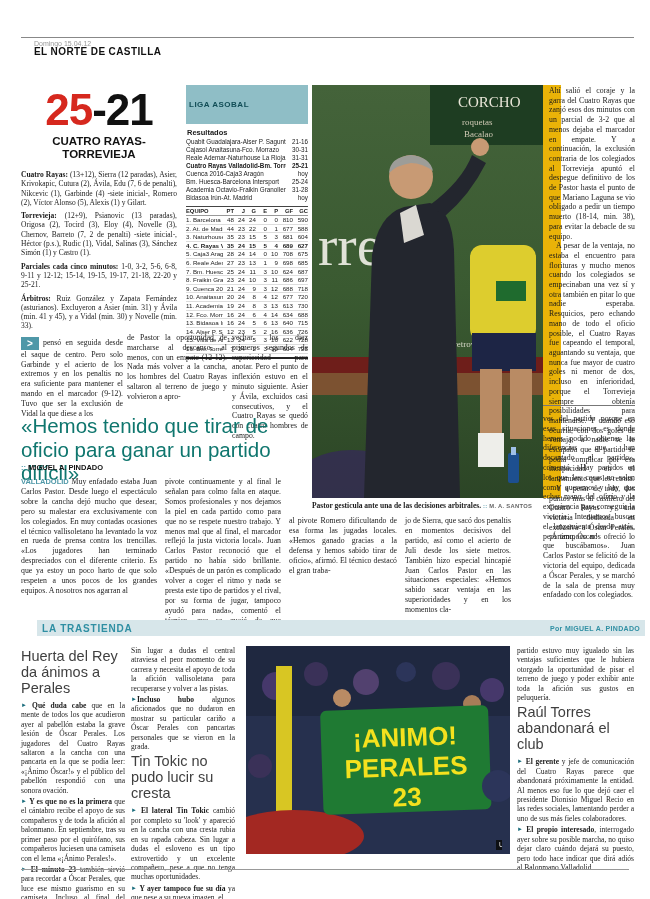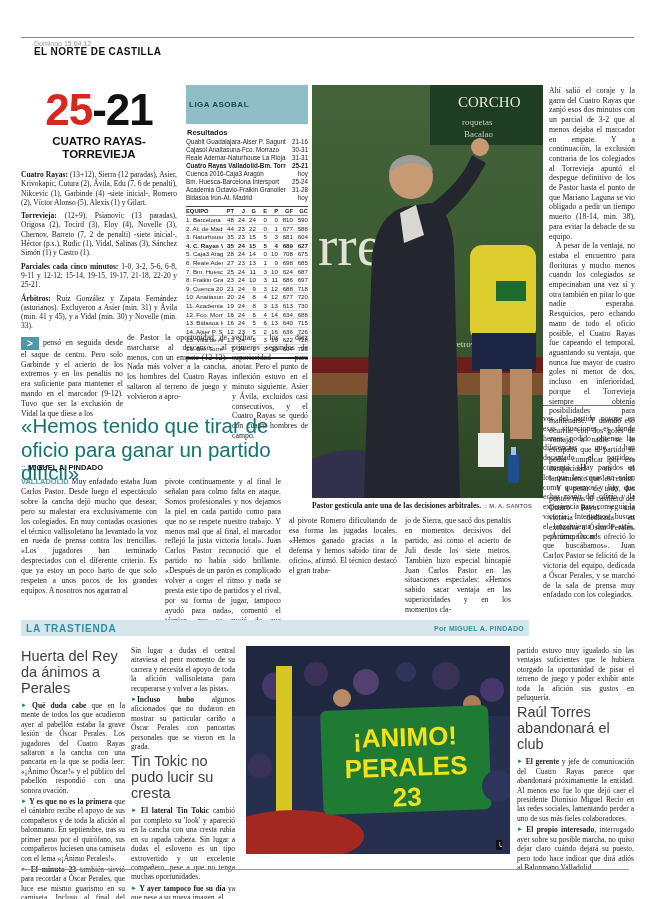--- a/index.html
+++ b/index.html
@@ -41,21 +41,21 @@
   .st-row{display:flex;font-size:6.2px;line-height:7.6px;border-bottom:1px solid #ddd;color:#222;}
   .st-row.hl{font-weight:bold;}
   .c-team{flex:1;white-space:nowrap;overflow:hidden;}
   .c-n{width:11px;text-align:right;}
   .c-w{width:15px;text-align:right;}
   
   .minicol{position:absolute;top:333px;font-size:7.8px;line-height:9.8px;text-align:justify;}
   #mini2{left:127px;width:100px;}
   #mini3{left:232px;width:76px;}
   
-  .photo1{position:absolute;left:312px;top:85px;width:231px;height:413px;background:#eab308;}
+  .photo1{position:absolute;left:312px;top:85px;width:249px;height:413px;background:#eab308;}
   .photo1 svg,.photo2 svg{display:block;}
   .caption1{position:absolute;left:312px;top:501px;width:240px;font-size:7.5px;line-height:9px;}
   .caption1 b{font-family:"Liberation Serif",serif;}
   .credit{font-family:"Liberation Sans",sans-serif;font-size:5.8px;color:#666;font-weight:bold;letter-spacing:.3px;}
   .credit .cc{color:#4f98a8;}
   
   .rightcol{position:absolute;left:549px;top:86px;width:86px;font-size:7.8px;line-height:9.7px;text-align:justify;}
   .rightcol p{margin:0;font-family:Liberation Serif, serif;}
   .rightcol p+p{text-indent:7px;}
   .rrule{position:absolute;left:543px;top:405px;width:92px;border-top:1px solid #777;}
@@ -65,21 +65,21 @@
             font-size:20.5px;line-height:23.5px;color:#0f766e;}
   .byline{position:absolute;left:21px;top:463px;font-family:"Liberation Sans",sans-serif;font-size:7.5px;font-weight:bold;color:#111;}
   .byline .cc{color:#4f98a8;}
   .acol{position:absolute;top:477px;font-size:7.8px;line-height:9.9px;text-align:justify;}
   #acol1{left:21px;width:136px;}
   #acol2{left:165px;width:116px;}
   #acol3{left:289px;width:108px;top:516px;}
   #acol4{left:405px;width:106px;top:516px;}
   .loc{color:#4f98a8;font-weight:bold;font-family:"Liberation Sans",sans-serif;font-size:7.5px;}
   
-  .tbar{position:absolute;left:21px;top:620px;width:508px;height:16px;background:#d7e6ea;
+  .tbar{position:absolute;left:37px;top:620px;width:608px;height:16px;background:#d7e6ea;
         font-family:"Liberation Sans",sans-serif;display:flex;justify-content:space-between;align-items:center;}
   .tbar .t1{color:#2f8fa3;font-weight:bold;font-size:10px;letter-spacing:.8px;padding-left:5px;}
   .tbar .t2{color:#2f8fa3;font-weight:bold;font-size:7px;letter-spacing:.3px;padding-right:5px;}
   .tcol{position:absolute;top:646px;font-size:7.5px;line-height:9.4px;text-align:justify;}
   #tcol1{left:21px;width:104px;}
   #tcol2{left:131px;width:104px;}
   #tcol3{left:517px;width:117px;}
   .thead{font-family:"Liberation Sans",sans-serif;font-size:14.5px;line-height:16px;color:#3f3f3f;margin:2px 0 5px 0;text-align:left;}
   .tcol p{margin:0 0 2px 0;}
   .bullet{color:#1a6c7c;font-size:6px;vertical-align:1px;}

